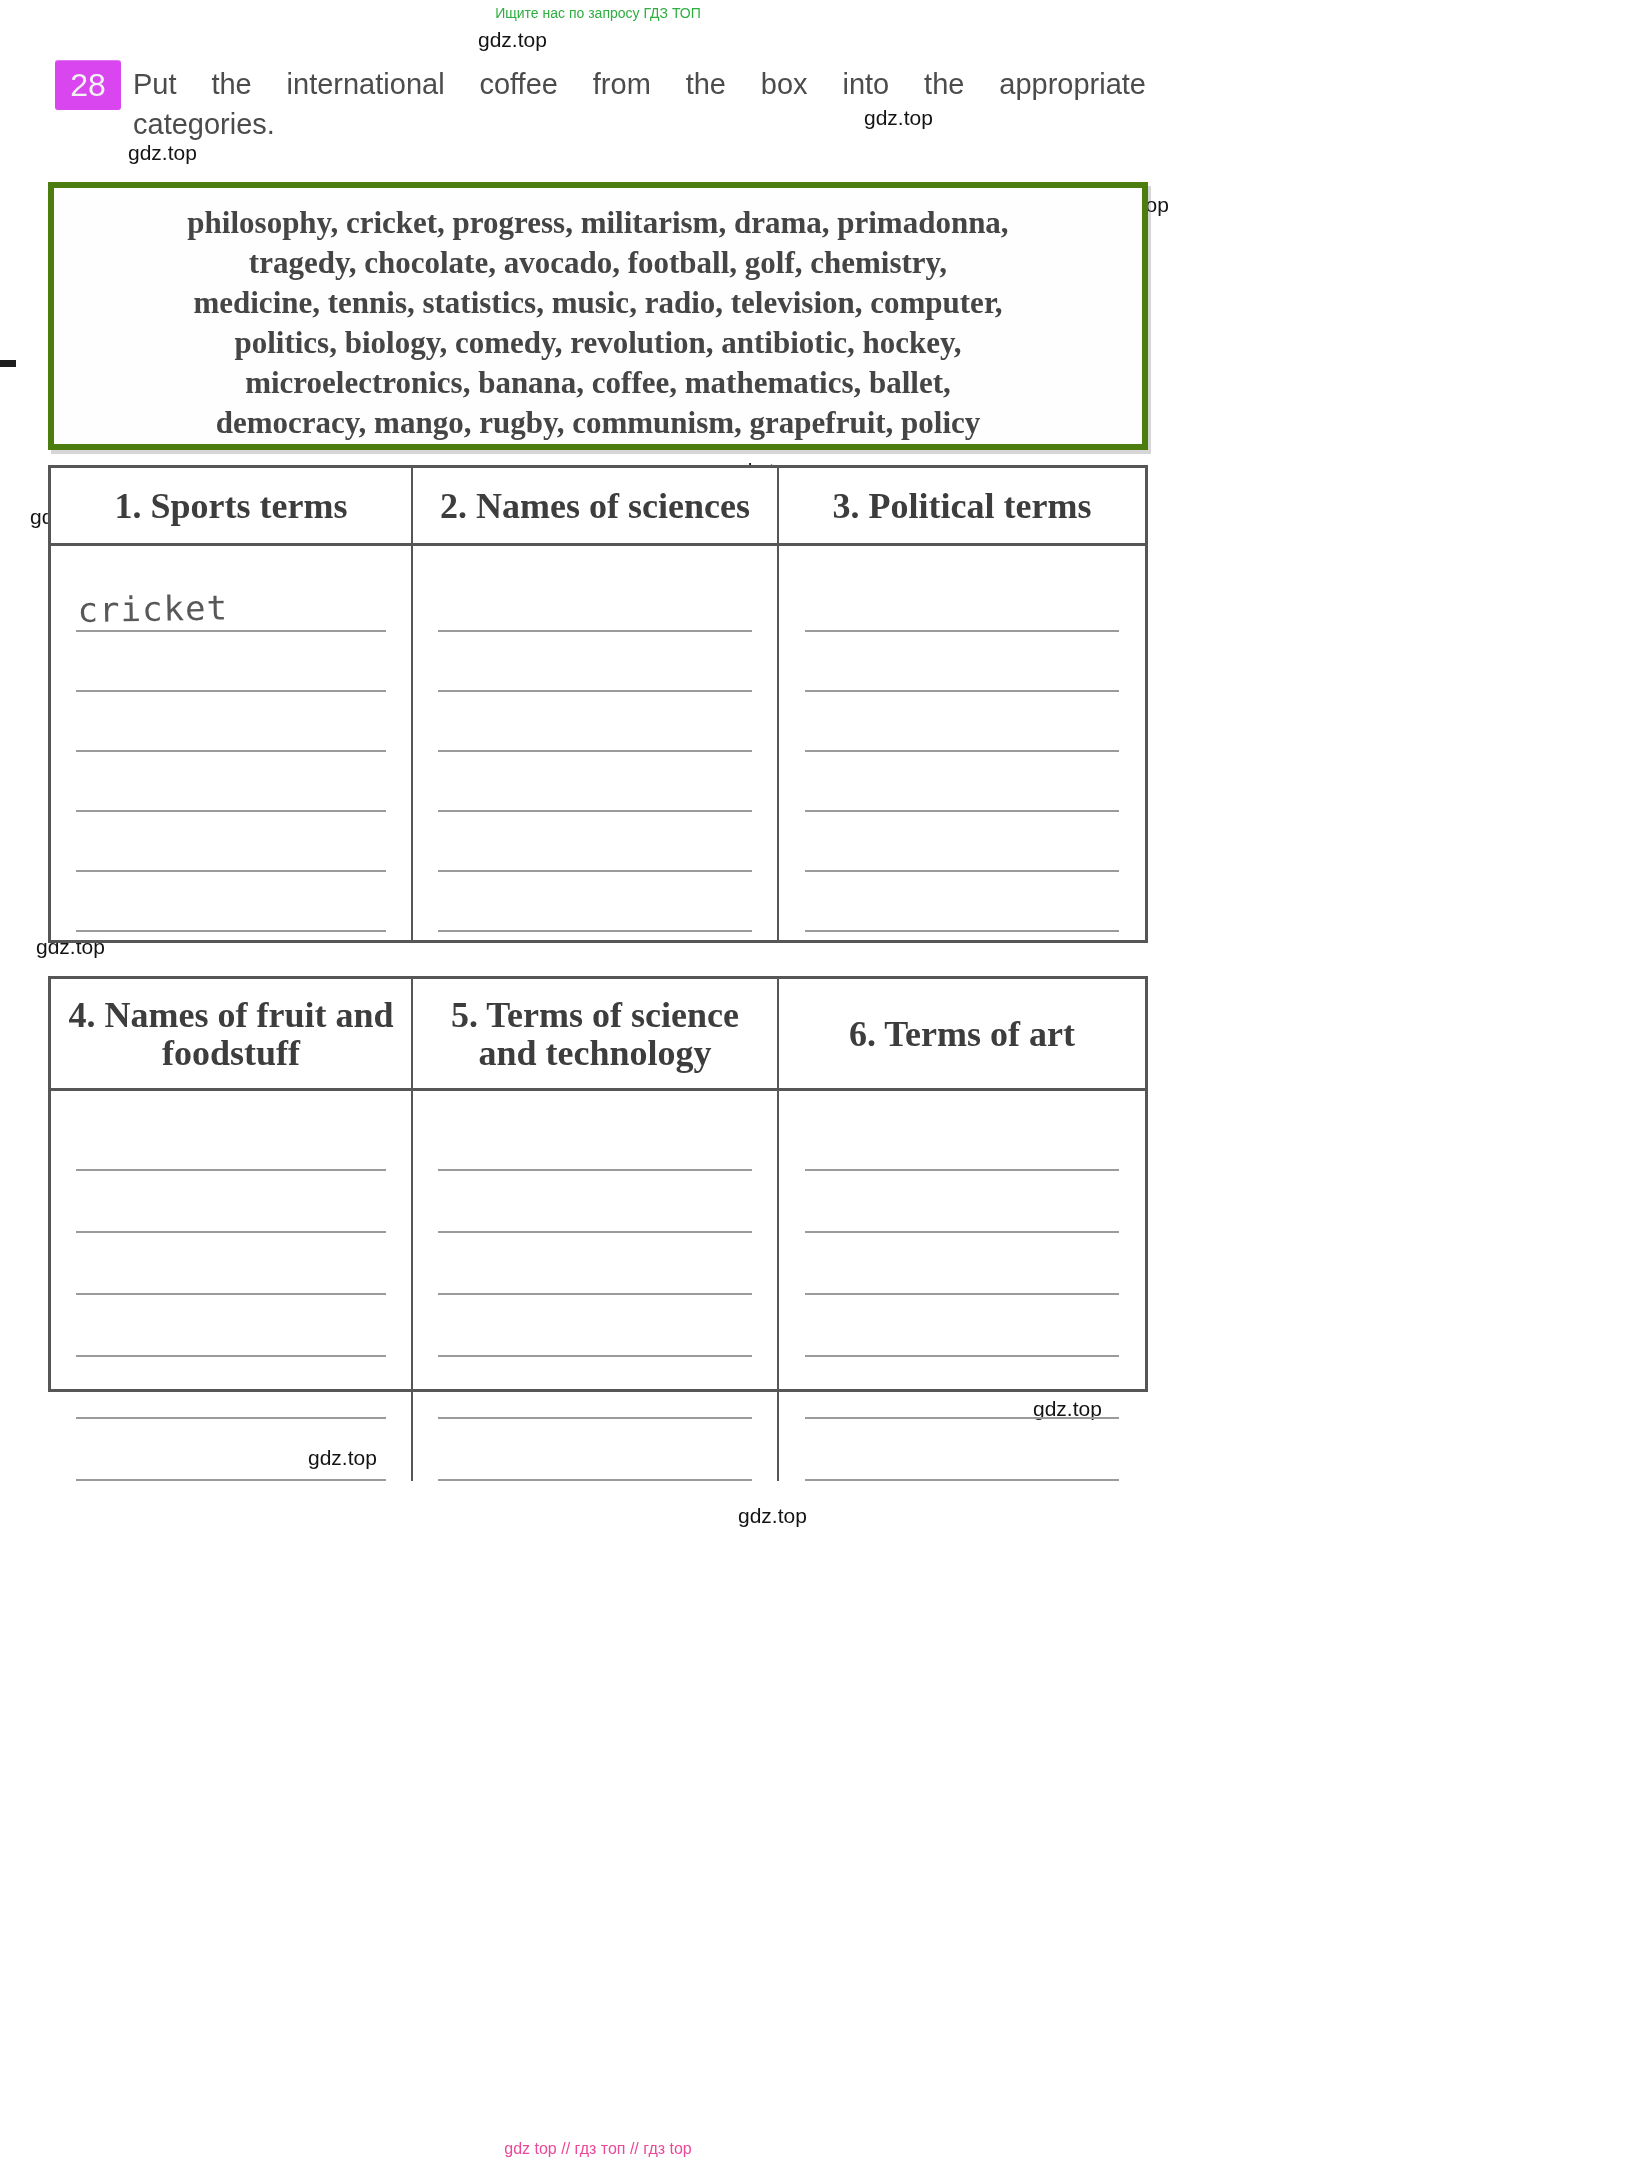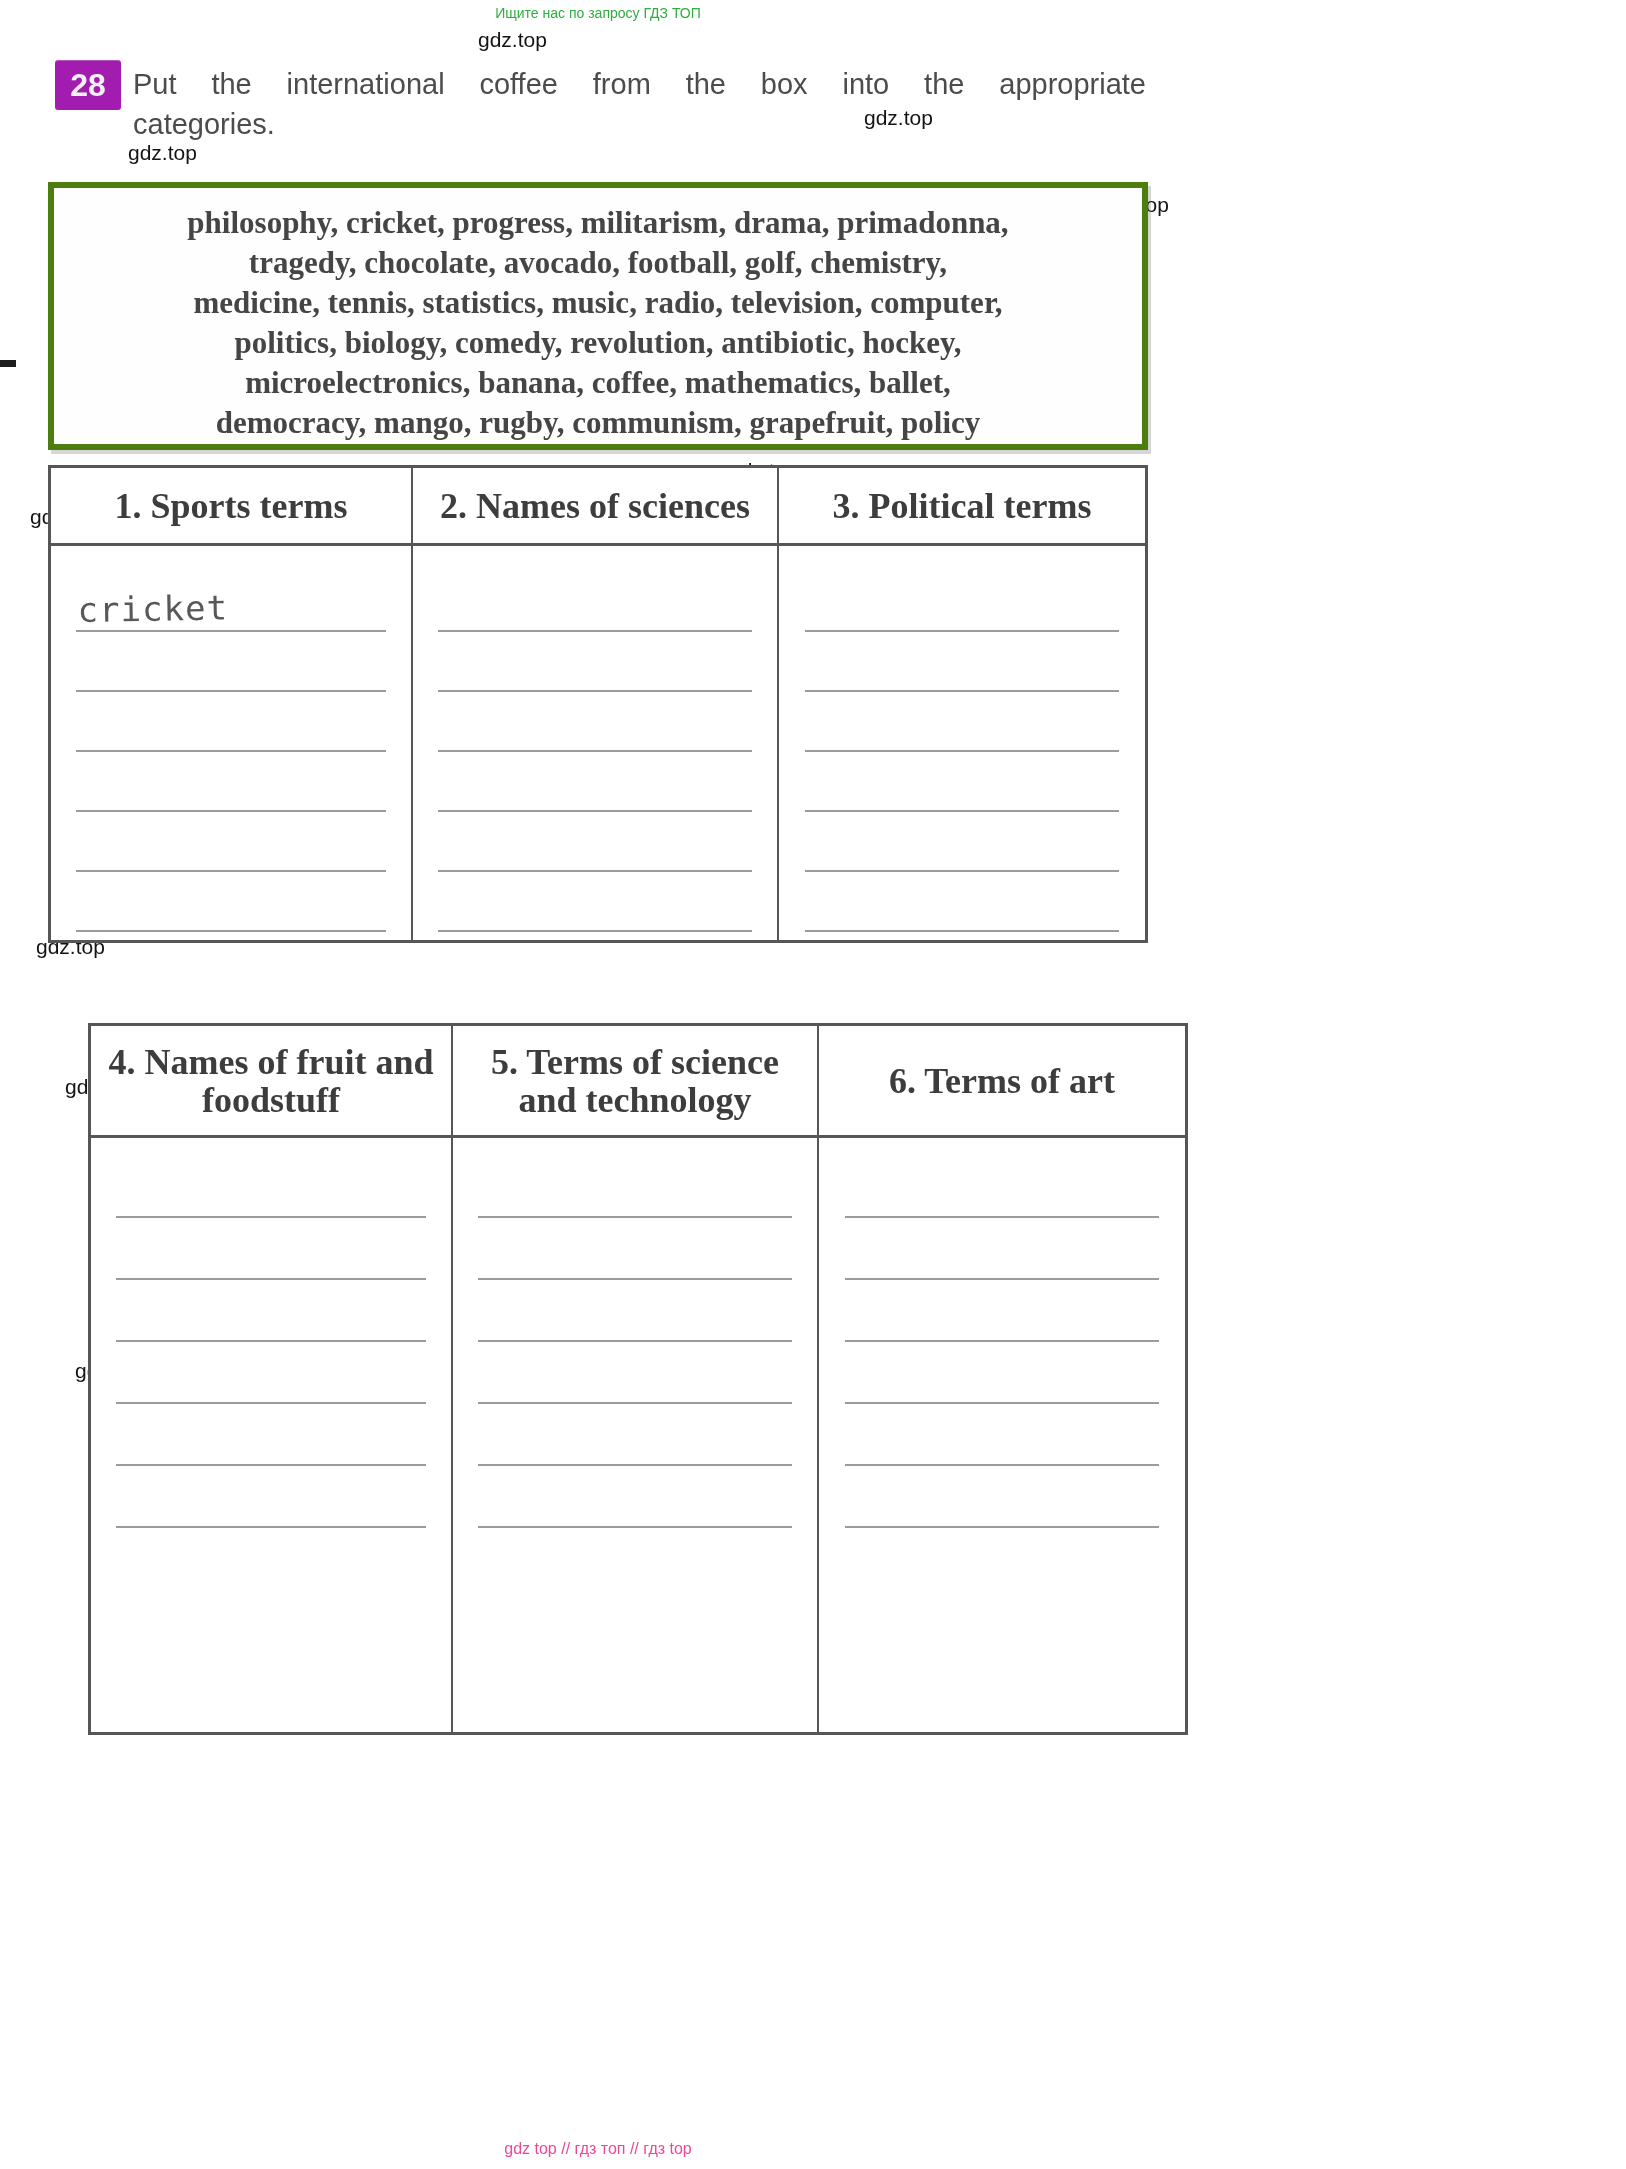--- a/index.html
+++ b/index.html
@@ -28,22 +28,22 @@
     font-family: "Liberation Sans", sans-serif; white-space: nowrap;
   }
 
   .edge-dash {
     position: absolute; left: 0; top: 360px; width: 16px; height: 7px;
     background: #1d1d1d;
   }
 
   .ex-badge {
     position: absolute; left: 55px; top: 60px; width: 66px; height: 50px;
-    background: #a21caf; color: #f2f2f2;
-    font-size: 32px; font-weight: bold;
+    background: #d946ef; color: #f2f2f2;
+    font-size: 32px; font-weight: normal;
     display: flex; align-items: center; justify-content: center;
     border-radius: 3px;
     box-shadow: inset 0 1px 0 rgba(255,255,255,0.25);
   }
 
   .task {
     position: absolute; left: 133px; top: 64px; width: 1013px;
     font-size: 29px; color: #4c4c4c; line-height: 40px;
   }
   .task-line1 { text-align: justify; text-align-last: justify; }
@@ -61,21 +61,21 @@
     font-family: "Liberation Serif", serif;
     font-weight: bold; font-size: 31px; line-height: 40px; color: #454545;
   }
 
   .cat-table {
     position: absolute; left: 48px; width: 1100px;
     border: 3px solid #565656; background: #fff;
     display: grid; grid-template-columns: 360px 366px 1fr;
   }
   .t1 { top: 465px; height: 478px; }
-  .t2 { top: 1023px; height: 712px; margin-left: 40px; }
+  .t2 { top: 976px; height: 416px; }
   .col { display: flex; flex-direction: column; }
   .col + .col { border-left: 2px solid #565656; }
   .hdr {
     display: flex; align-items: center; justify-content: center;
     text-align: center;
     font-family: "Liberation Serif", serif; font-weight: bold;
     font-size: 36px; color: #3d3d3d;
     border-bottom: 3px solid #565656;
     padding: 6px 14px; line-height: 38px;
   }

